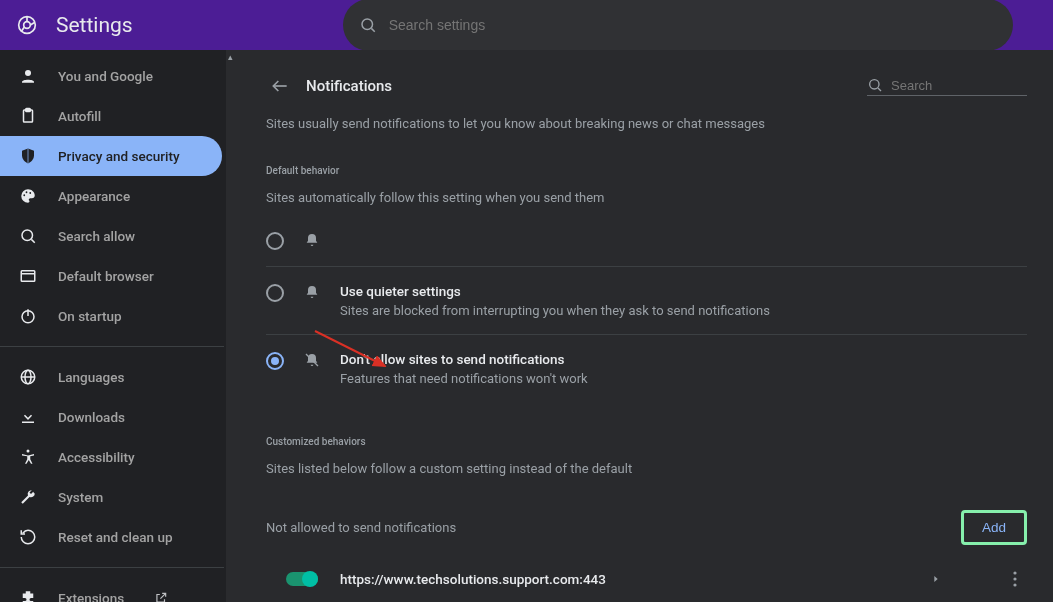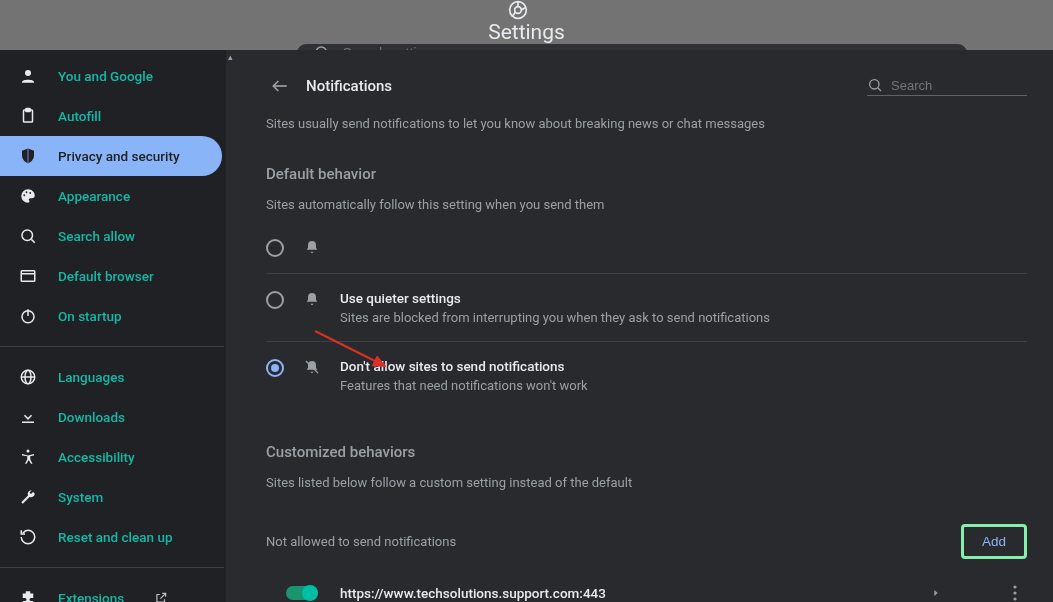--- a/index.html
+++ b/index.html
@@ -10,23 +10,22 @@
     width: 1053px;
     height: 602px;
     overflow: hidden;
     font-size: 13px;
   }
   
   .topbar {
     height: 50px;
     display: flex;
     align-items: center;
-    padding: 0 16px;
-    background: #737373;
-    flex-direction: column;
+    padding: 8px 16px;
+    background: #4c1d95;
   }
   .chrome-logo {
     width: 22px; height: 22px;
     margin-right: 18px;
     display:flex;align-items:center;justify-content:center;
   }
   .app-title {
     font-size: 21px;
     color: #e8eaed;
     font-weight:400;
@@ -64,21 +63,21 @@
     background:#2a2b2e;
   }
   .scroll-gutter::after{
     content:"▴"; position:absolute; top:2px; left:2px; font-size:9px; color:#9aa0a6;
   }
   .side-item {
     display: flex;
     align-items: center;
     height: 40px;
     padding: 0 18px;
-    color: #14b8a6;
+    color: #a3a3a3;
     font-size: 13.5px;
     font-weight: 500;
     cursor: pointer;
     border-radius: 0 20px 20px 0;
     margin-right: 18px;
     gap: 20px;
   }
   .side-item.selected {
     background: #8ab4f8;
     color: #202124;
@@ -129,21 +128,21 @@
     background:transparent;border:none;outline:none;color:#e8eaed;
     font-size:13px;flex:1;margin-left:8px;
   }
   .desc {
     color:#9aa0a6;
     font-size:13px;
     margin-top: 10px;
   }
   .section-title {
     color:#9aa0a6;
-    font-size:15px;
+    font-size:10px;
     font-weight:500;
     margin-top: 34px;
   }
   .section-sub {
     color:#9aa0a6;
     font-size:13px;
     margin-top: 14px;
   }
   .radio-row {
     display:flex;

